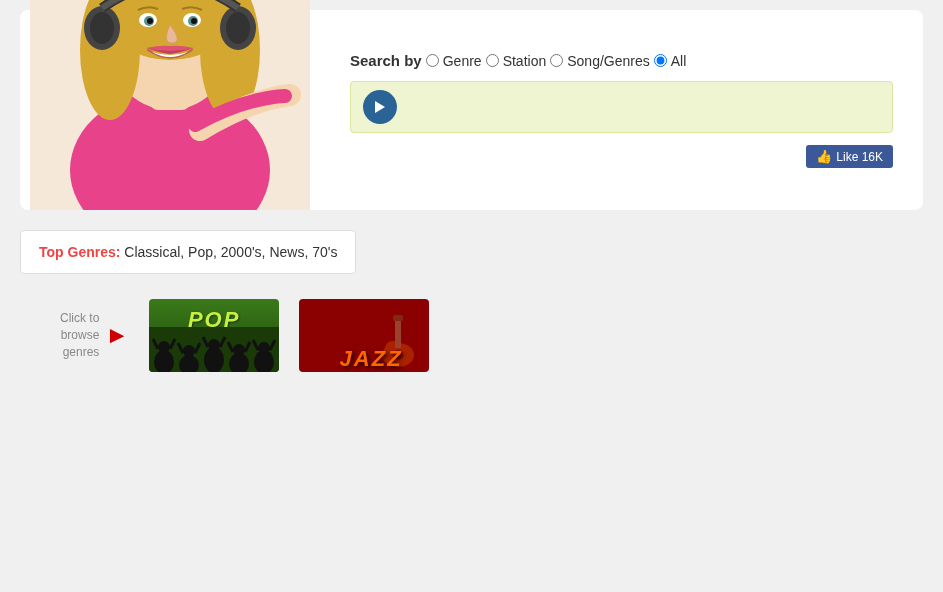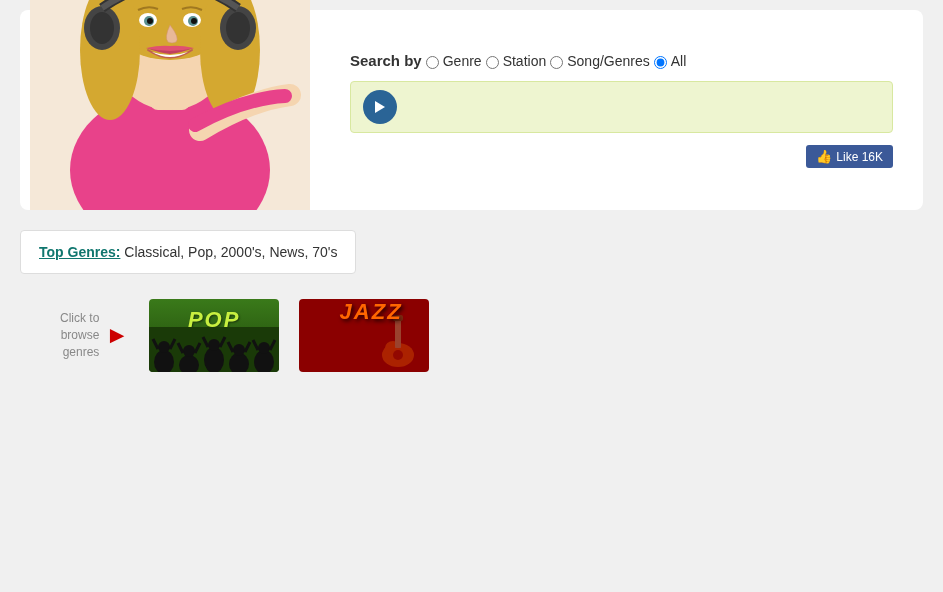--- a/index.html
+++ b/index.html
@@ -76,21 +76,21 @@
     }
 
     .search-by-label {
       font-weight: bold;
       color: #333;
       font-size: 15px;
     }
 
     .radio-option {
       display: flex;
-      align-items: flex-end;
+      align-items: center;
       gap: 4px;
       font-size: 14px;
       color: #333;
       cursor: pointer;
     }
 
     .radio-option input[type="radio"] {
       margin: 0;
       cursor: pointer;
     }
@@ -165,23 +165,22 @@
       display: inline-block;
       max-width: 480px;
     }
 
     .top-genres-text {
       font-size: 14px;
       color: #333;
     }
 
     .top-genres-text strong {
-      color: #0f766e;
+      color: #ef4444;
       font-weight: bold;
-      text-decoration: underline;
     }
 
     
     .browse-section {
       display: flex;
       align-items: center;
       gap: 20px;
       padding-left: 40px;
     }
 
@@ -238,21 +237,21 @@
       width: 100%;
       height: 45px;
       position: absolute;
       bottom: 0;
     }
 
     
     .genre-card-jazz {
       background: #8b0000;
       display: flex;
-      align-items: flex-start;
+      align-items: flex-end;
       justify-content: center;
       position: relative;
       padding-left: 14px;
     }
 
     .genre-card-jazz .genre-label-jazz {
       color: #ff6600;
       font-size: 22px;
       font-weight: 900;
       font-style: italic;

